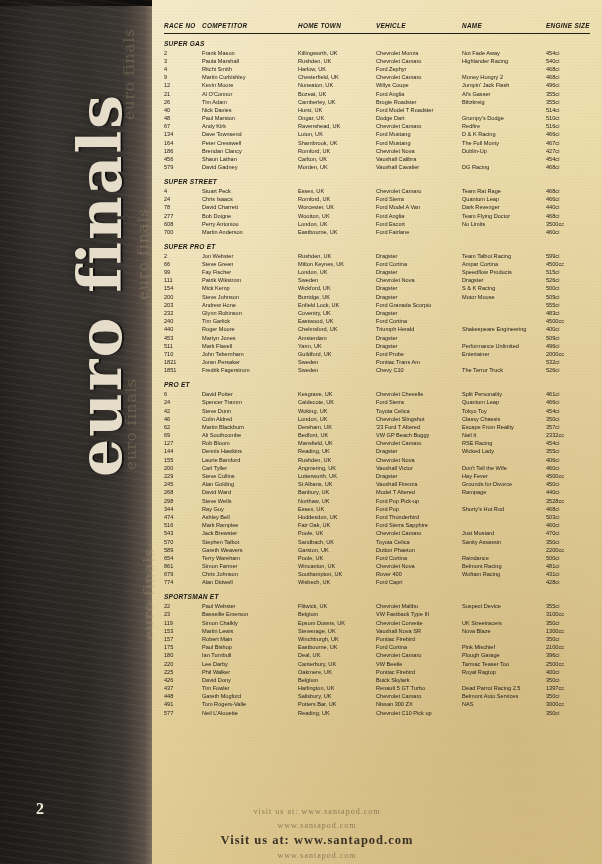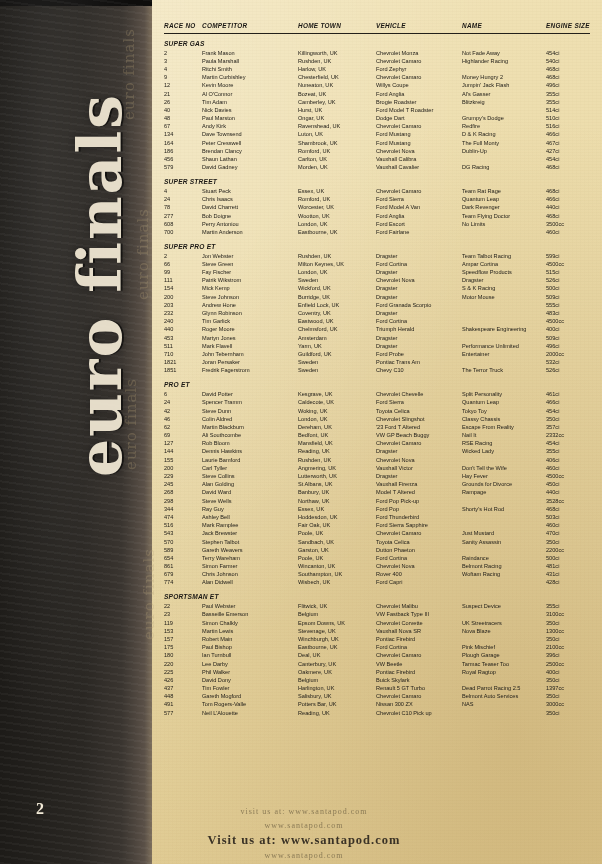--- a/index.html
+++ b/index.html
@@ -110,21 +110,21 @@
     font-size:6.6px;
     font-weight:700;
     font-style:italic;
     padding-top:7px;
     padding-bottom:2px;
     color:#1b1814;
     letter-spacing:.2px;
   }
   
   #footer{
-    position:absolute;left:3px;bottom:0;width:584px;height:66px;
+    position:absolute;left:16px;bottom:0;width:584px;height:66px;
     z-index:5;
   }
   .foot-line{
     position:absolute;width:602px;text-align:center;
     color:#6c5a32;font-family:"Liberation Serif",serif;
     letter-spacing:1px;
   }
   #f1{bottom:48px;font-size:8px;color:#8a7a55;}
   #f2{bottom:34px;font-size:8px;color:#8a7a55;}
   #f3{bottom:16px;font-size:12.5px;font-weight:700;color:#3a3226;}

